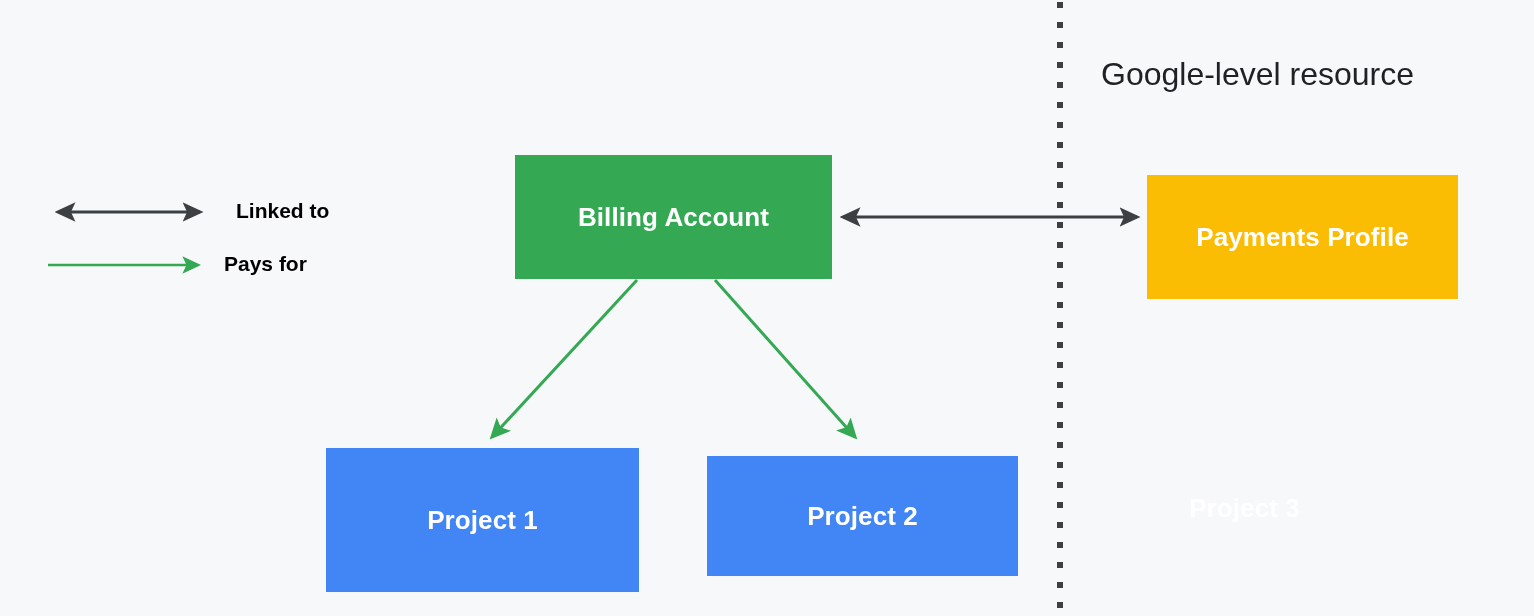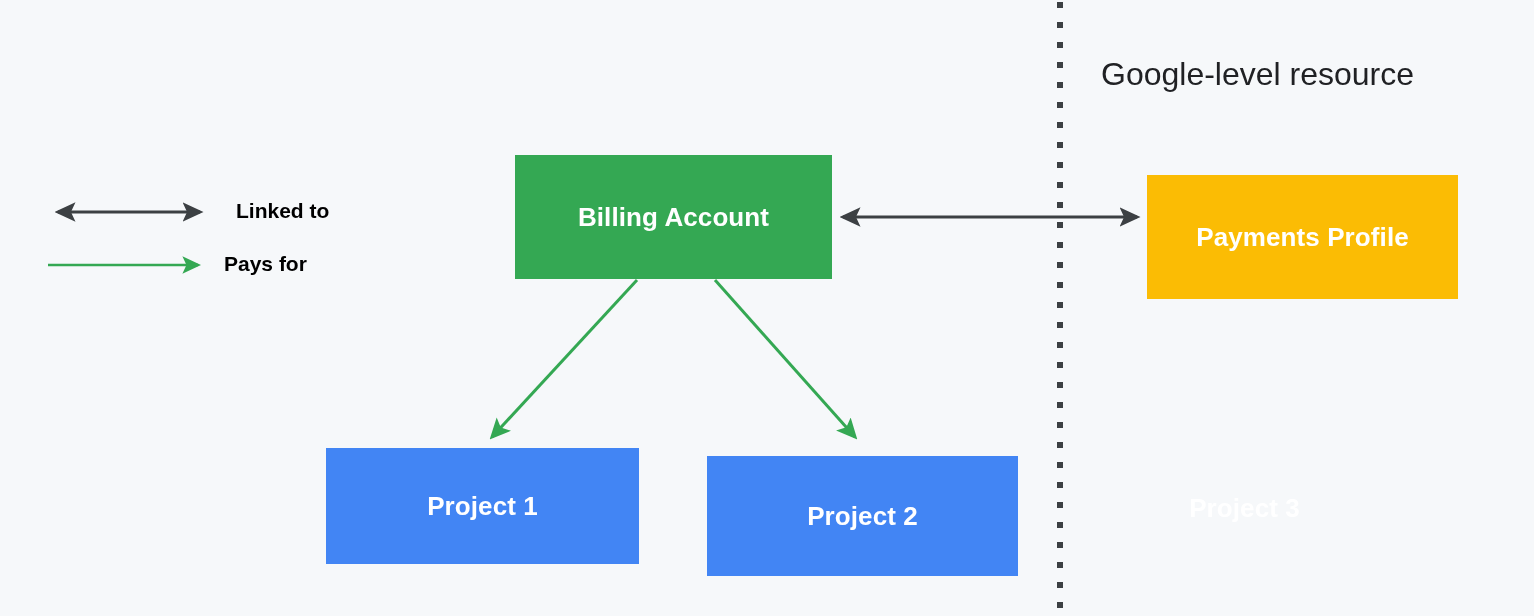--- a/index.html
+++ b/index.html
@@ -52,21 +52,21 @@
     width: 311px;
     height: 124px;
     background: #fbbc04;
     font-size: 26px;
     margin-top: 20px;
   }
   #node-project1 {
     left: 326px;
     top: 448px;
     width: 313px;
-    height: 116px;
+    height: 144px;
     background: #4285f4;
     font-size: 26px;
   }
   #node-project2 {
     left: 707px;
     top: 456px;
     width: 311px;
     height: 120px;
     background: #4285f4;
     font-size: 26px;

